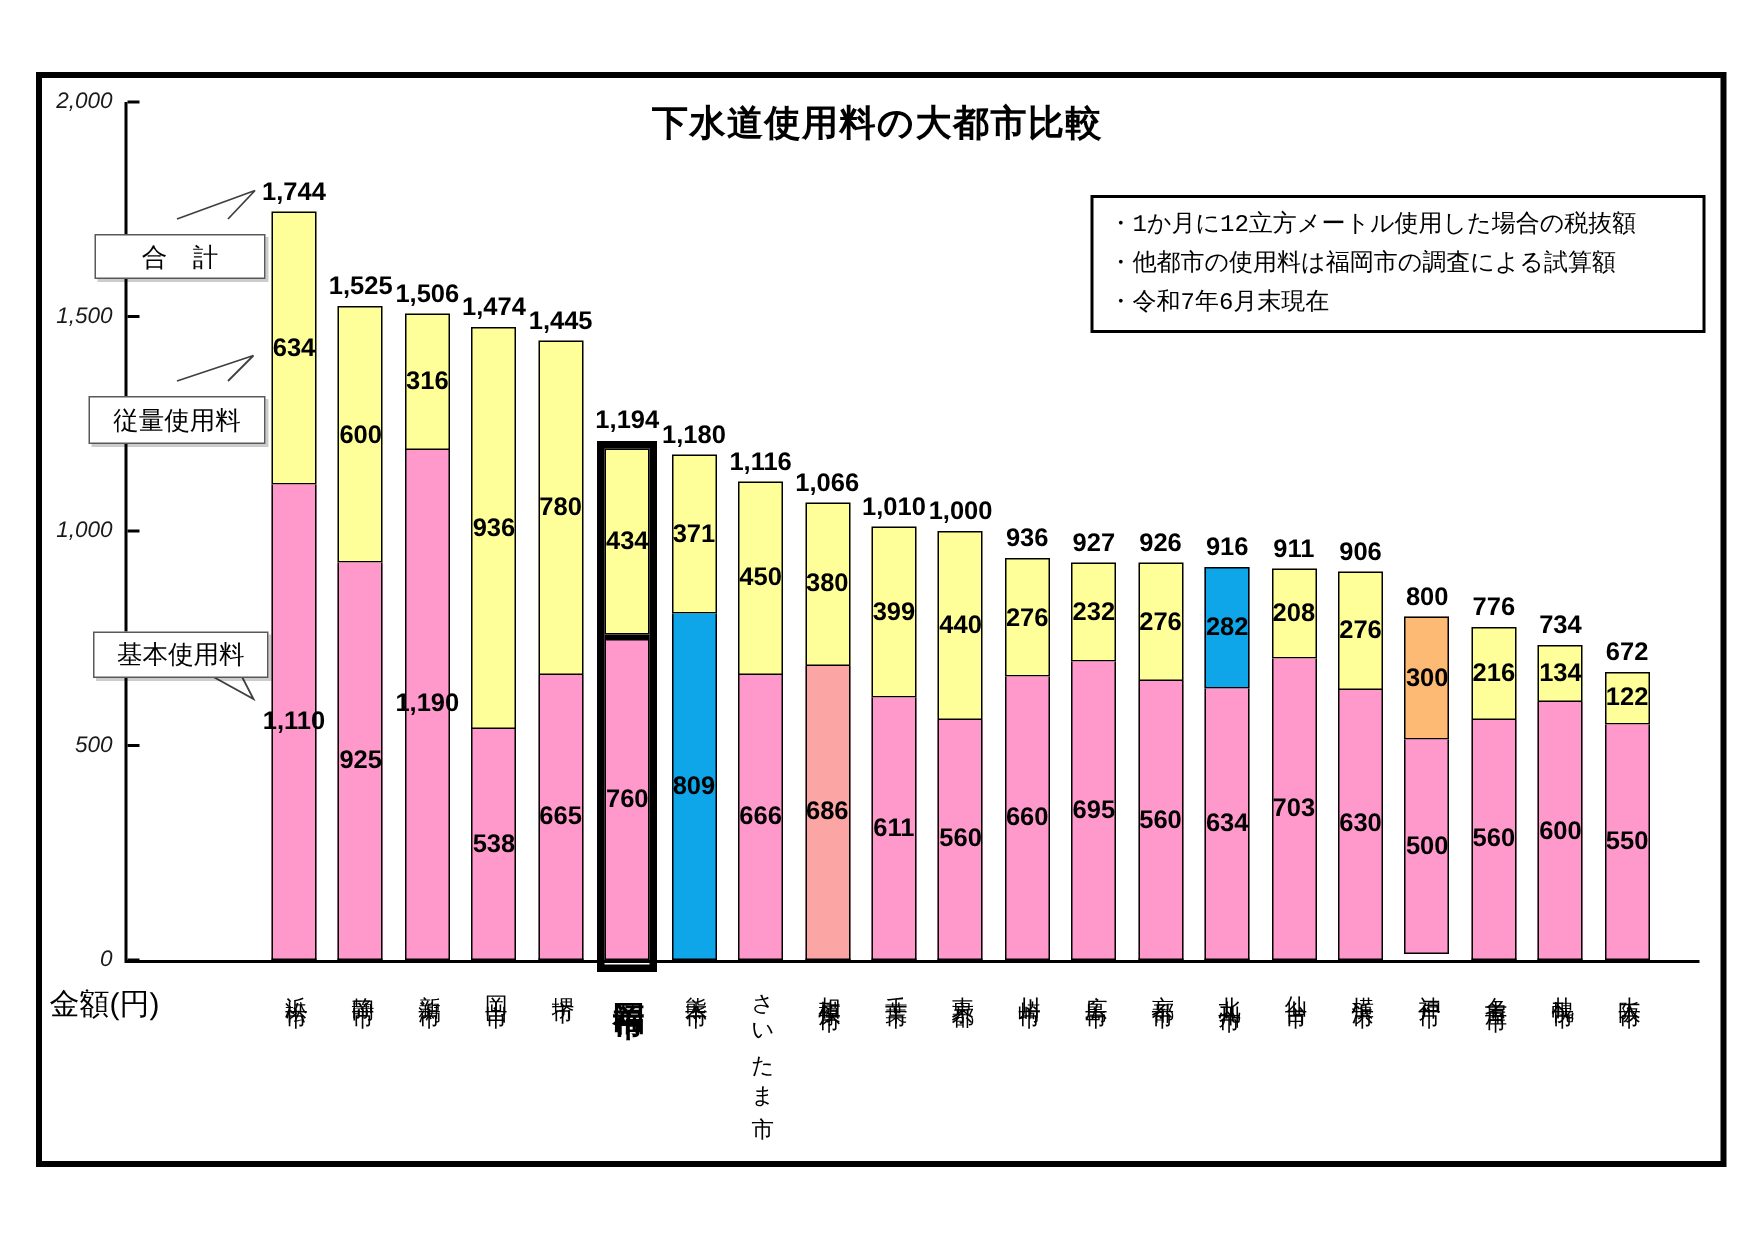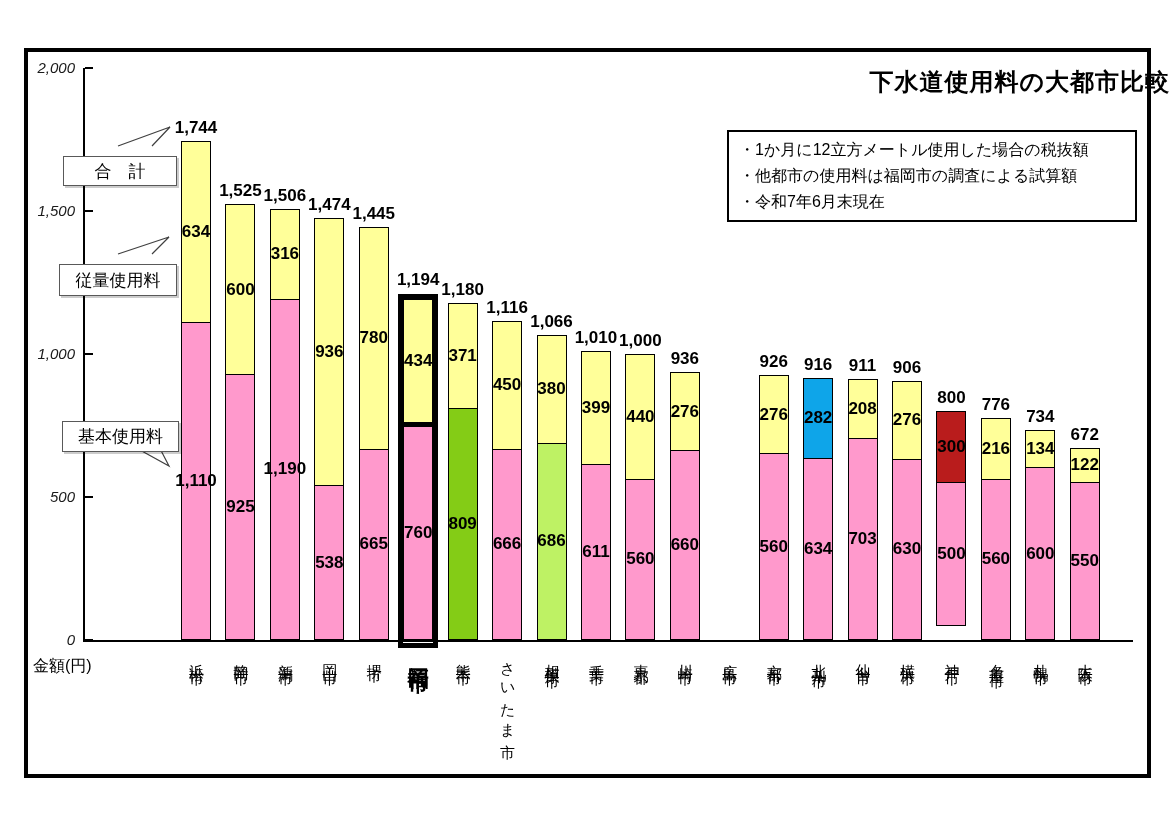--- a/index.html
+++ b/index.html
@@ -6,36 +6,36 @@
   html,body { background:#fff; }
   body {
     font-family:"Liberation Sans","DejaVu Sans",sans-serif;
     width:1170px; height:826px; position:relative; overflow:hidden;
   }
   .frame {
     position:absolute; left:24px; top:48px; width:1119px; height:722px;
     border:4px solid #000; background:#fff;
   }
   .chart-title {
-    position:absolute; left:0; right:0; top:66px; text-align:right;
+    position:absolute; left:0; right:0; top:66px; text-align:center;
     font-size:24px; font-weight:bold; color:#000; letter-spacing:1px;
   }
   .note-box {
     position:absolute; left:727px; top:130px; width:386px;
     border:2px solid #000; background:#fff; padding:5px 10px;
-    font-size:16px; line-height:26px; color:#000;
+    font-size:16px; line-height:26px; color:#000;font-family:Liberation Mono, monospace;
   }
   
   .plot { position:absolute; left:83px; top:68px; width:1050px; height:572px; }
   .y-axis-line { position:absolute; left:0; top:0; width:2px; height:100%; background:#000; }
   .x-axis-line { position:absolute; left:0; bottom:-2px; width:100%; height:2px; background:#000; }
   .tick-mark { position:absolute; left:2px; width:8px; height:0; border-top:2px solid #000; }
   .y-labels { position:absolute; left:23px; top:68px; width:52px; height:572px;font-style:italic; }
   .y-label { position:absolute; right:0; width:100%; text-align:right; font-size:15px; color:#1a1a1a; }
-  .unit-label { position:absolute; left:33px; top:656px; font-size:16px; color:#000; }
+  .unit-label { position:absolute; left:33px; top:656px; font-size:20px; color:#000; }
   
   .bars-row {
     position:absolute; left:98px; bottom:0; width:919px; height:100%;
     display:flex; justify-content:space-between; align-items:flex-end;
   }
   .bar-col { position:relative; flex:0 0 30px; width:30px; height:100%; }
   .bar-stack { position:absolute; bottom:0; left:0; width:100%; }
   .seg {
     box-sizing:border-box; border:1px solid #000;
     display:flex; align-items:center; justify-content:center; overflow:visible;
@@ -184,21 +184,21 @@
           <div class="hl-border"></div>
         </div>
         <div class="city-label hl">福岡市</div>
       </div>
       <div class="bar-col">
         <div class="bar-stack" style="height:337.47999999999996px">
           <div class="total-label">1,180</div>
           <div class="seg volume" style="background:#FFFF99;height:106.106px">
             <span>371</span>
           </div>
-          <div class="seg basic" style="background:#84cc16;height:231.37399999999997px">
+          <div class="seg basic" style="background:#0ea5e9;height:231.37399999999997px">
             <span>809</span>
           </div>
         </div>
         <div class="city-label">熊本市</div>
       </div>
       <div class="bar-col">
         <div class="bar-stack" style="height:319.176px">
           <div class="total-label">1,116</div>
           <div class="seg volume" style="background:#FFFF99;height:128.7px">
             <span>450</span>
@@ -208,21 +208,21 @@
           </div>
         </div>
         <div class="city-label">さいたま市</div>
       </div>
       <div class="bar-col">
         <div class="bar-stack" style="height:304.876px">
           <div class="total-label">1,066</div>
           <div class="seg volume" style="background:#FFFF99;height:108.67999999999999px">
             <span>380</span>
           </div>
-          <div class="seg basic" style="background:#bef264;height:196.196px">
+          <div class="seg basic" style="background:#fca5a5;height:196.196px">
             <span>686</span>
           </div>
         </div>
         <div class="city-label">相模原市</div>
       </div>
       <div class="bar-col">
         <div class="bar-stack" style="height:288.85999999999996px">
           <div class="total-label">1,010</div>
           <div class="seg volume" style="background:#FFFF99;height:114.11399999999999px">
             <span>399</span>
@@ -251,20 +251,29 @@
           <div class="seg volume" style="background:#FFFF99;height:78.93599999999999px">
             <span>276</span>
           </div>
           <div class="seg basic" style="background:#FF99CC;height:188.76px">
             <span>660</span>
           </div>
         </div>
         <div class="city-label">川崎市</div>
       </div>
       <div class="bar-col">
+        <div class="bar-stack" style="height:265.12199999999996px">
+          <div class="total-label">927</div>
+          <div class="seg volume" style="background:#FFFF99;height:66.35199999999999px">
+            <span>232</span>
+          </div>
+          <div class="seg basic" style="background:#FF99CC;height:198.76999999999998px">
+            <span>695</span>
+          </div>
+        </div>
         <div class="city-label">広島市</div>
       </div>
       <div class="bar-col">
         <div class="bar-stack" style="height:264.83599999999996px">
           <div class="total-label">926</div>
           <div class="seg volume" style="background:#FFFF99;height:78.93599999999999px">
             <span>276</span>
           </div>
           <div class="seg basic" style="background:#FF99CC;height:185.89999999999998px">
             <span>560</span>
@@ -304,21 +313,21 @@
           </div>
           <div class="seg basic" style="background:#FF99CC;height:180.17999999999998px">
             <span>630</span>
           </div>
         </div>
         <div class="city-label">横浜市</div>
       </div>
       <div class="bar-col">
         <div class="bar-stack" style="height:228.79999999999998px">
           <div class="total-label">800</div>
-          <div class="seg volume" style="background:#b91c1c;height:72px">
+          <div class="seg volume" style="background:#fdba74;height:82px">
             <span>300</span>
           </div>
           <div class="seg basic" style="background:#FF99CC;height:143px">
             <span>500</span>
           </div>
         </div>
         <div class="city-label">神戸市</div>
       </div>
       <div class="bar-col">
         <div class="bar-stack" style="height:221.93599999999998px">

